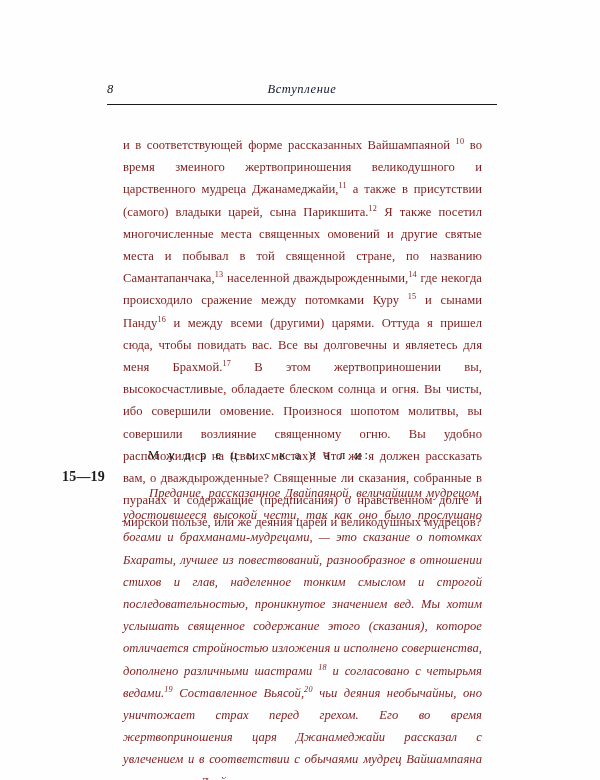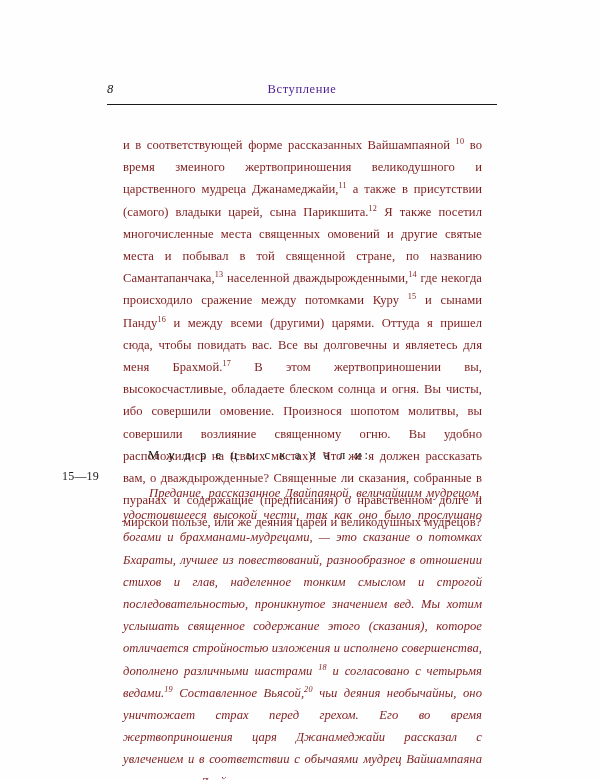--- a/index.html
+++ b/index.html
@@ -41,23 +41,24 @@
     font-size: 12.5px;
     letter-spacing: 0.2px;
     color: #131313;
   }
   .head-title {
     position: absolute;
     left: 0;
     top: 0;
     width: 390px;
     text-align: center;
+    font-style: italic;
     font-size: 12.5px;
     letter-spacing: 0.6px;
-    color: #4c1d95;
+    color: #0f172a;
   }
   .head-rule {
     position: absolute;
     left: 107px;
     top: 104px;
     width: 390px;
     height: 0;
     border-top: 1.4px solid #1a1a1a;
   }
 
@@ -109,24 +110,25 @@
   .verse-section {
     position: absolute;
     left: 107px;
     top: 466px;
     width: 391px;
   }
   .verse-marker {
     position: absolute;
     left: -45px;
     top: 3px;
-    font-size: 12px;
+    font-size: 14px;
     letter-spacing: 0.2px;
     color: #1a1a1a;
     white-space: nowrap;
+    font-weight: bold;
   }
   .para.indent {
     text-indent: 26px;
     font-style: italic;
   }
 </style>
 </head>
 <body>
 
 <div class="page">

